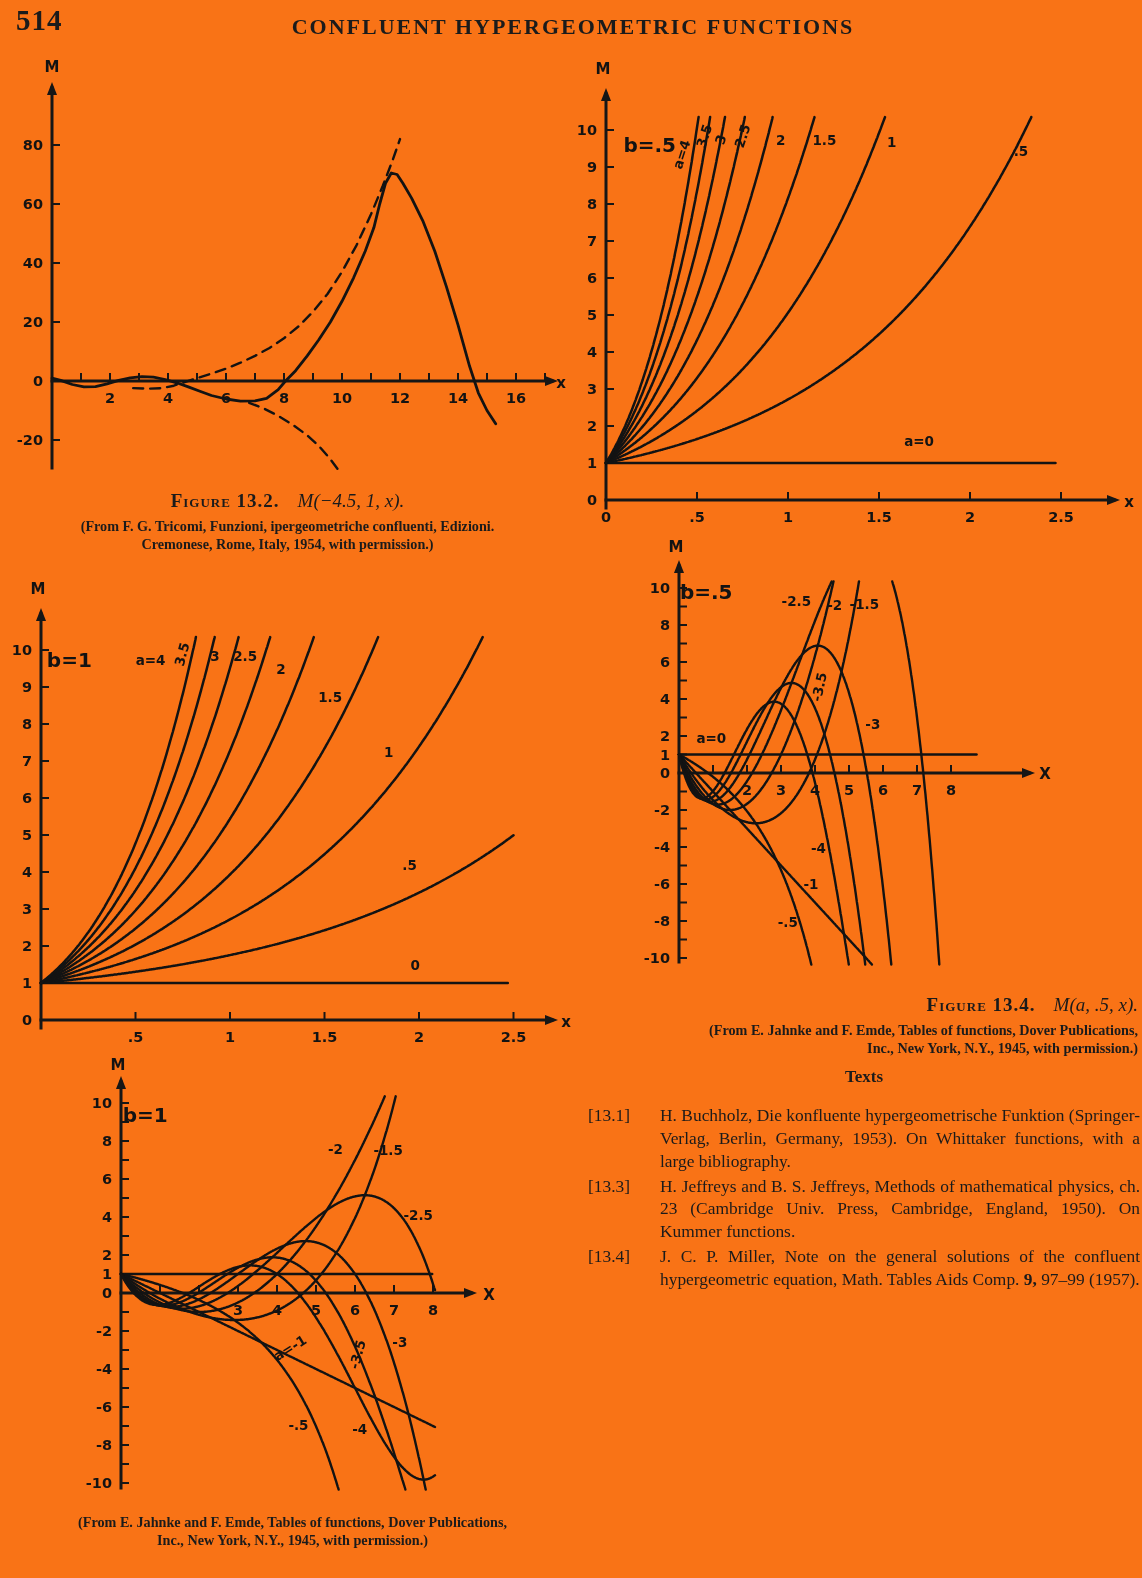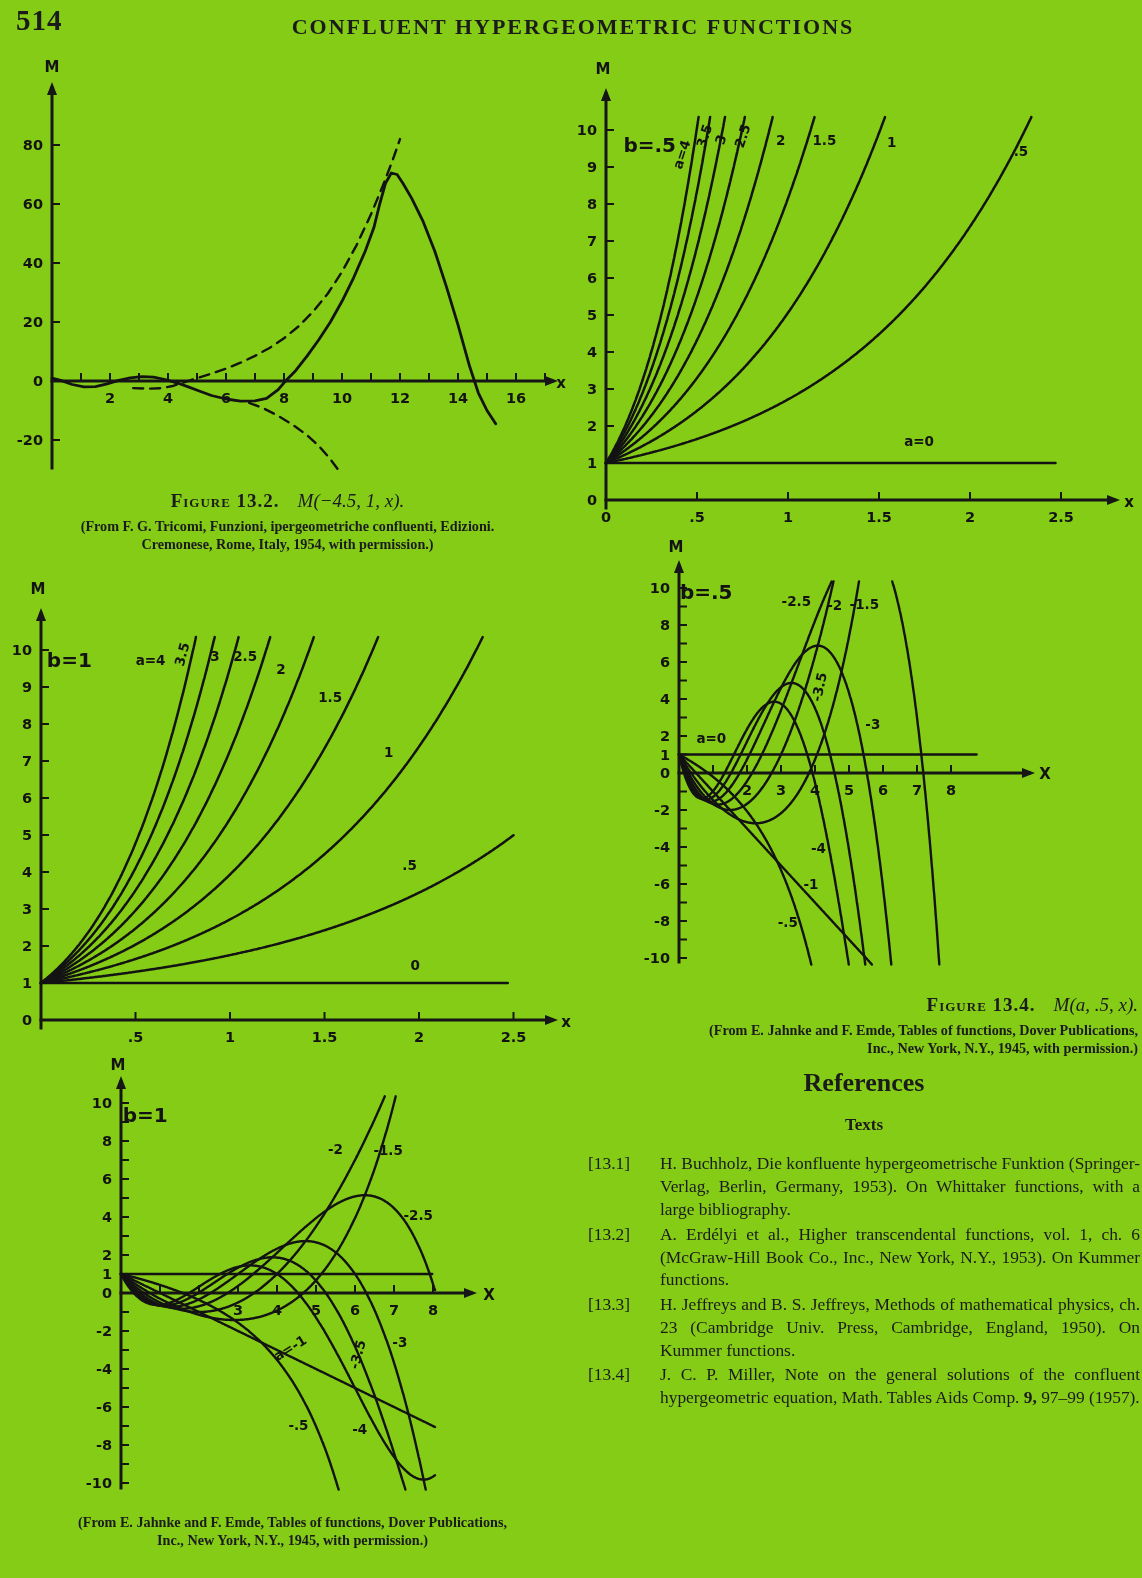--- a/index.html
+++ b/index.html
@@ -1,16 +1,16 @@
 <!DOCTYPE html>
 <html><head>
 <meta charset="utf-8">
 <style>
   html,body{margin:0;padding:0;background:#d8d8d4;}
-  .page{position:relative;width:1142px;height:1578px;background:#84cc16;
+  .page{position:relative;width:1142px;height:1578px;background:#f97316;
         font-family:"Liberation Serif",serif;color:#1b1b1b;overflow:hidden;margin:0 auto;}
   .pageno{position:absolute;left:16px;top:4px;font-size:29px;font-weight:bold;letter-spacing:1px;}
   .htitle{position:absolute;left:4px;right:0;top:14px;text-align:center;font-size:22px;
           font-weight:bold;letter-spacing:2px;}
   svg{position:absolute;overflow:visible;}
   #fig13-2{left:10px;top:58px;}
   #fig-b05{left:575px;top:62px;}
   #fig-b1{left:5px;top:582px;}
   #fig13-4{left:580px;top:542px;}
   #fig13-3{left:62px;top:1062px;}
@@ -379,23 +379,21 @@
     <div class="src">(From E. Jahnke and F. Emde, Tables of functions, Dover Publications,</div>
     <div class="src">Inc., New York, N.Y., 1945, with permission.)</div>
   </div>
 
   <div class="cap" id="cap-13-3">
     <div class="src">(From E. Jahnke and F. Emde, Tables of functions, Dover Publications,</div>
     <div class="src">Inc., New York, N.Y., 1945, with permission.)</div>
   </div>
 
   <div class="refs">
-    <div class="refs-title">References</div>
     <div class="refs-sub">Texts</div>
     <div>
         <div class="ref"><span class="refnum">[13.1]</span><span>H. Buchholz, Die konfluente hypergeometrische Funktion (Springer-Verlag, Berlin, Germany, 1953).  On Whittaker functions, with a large bibliography.</span></div>
-        <div class="ref"><span class="refnum">[13.2]</span><span>A. Erdélyi et al., Higher transcendental functions, vol. 1, ch. 6 (McGraw-Hill Book Co., Inc., New York, N.Y., 1953).  On Kummer functions.</span></div>
         <div class="ref"><span class="refnum">[13.3]</span><span>H. Jeffreys and B. S. Jeffreys, Methods of mathematical physics, ch. 23 (Cambridge Univ. Press, Cambridge, England, 1950).  On Kummer functions.</span></div>
         <div class="ref"><span class="refnum">[13.4]</span><span>J. C. P. Miller, Note on the general solutions of the confluent hypergeometric equation, Math. Tables Aids Comp. </span><b>9,</b><span> 97–99 (1957).</span></div>
       </div>
   </div>
 
 </div>
 
 </body></html>

